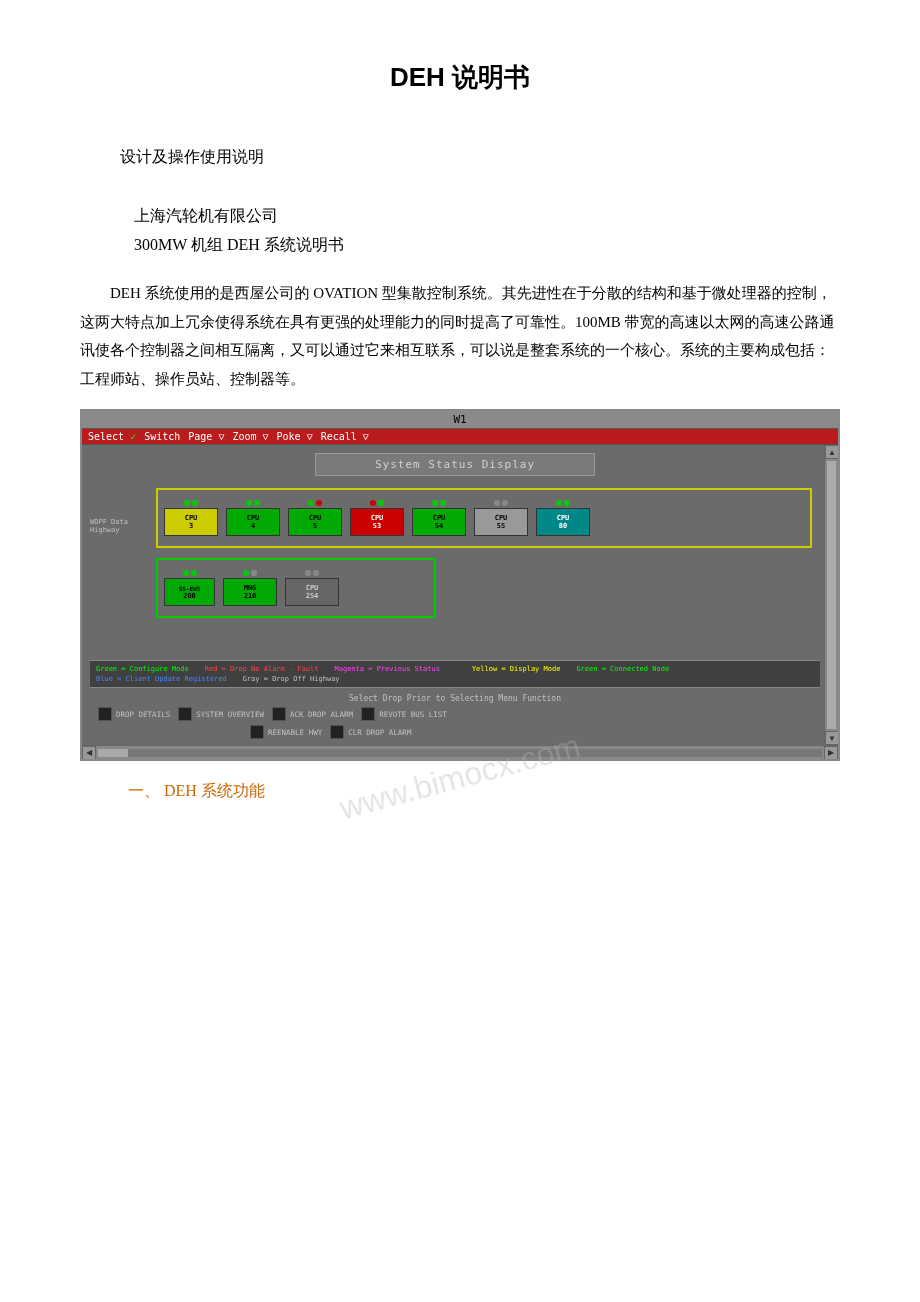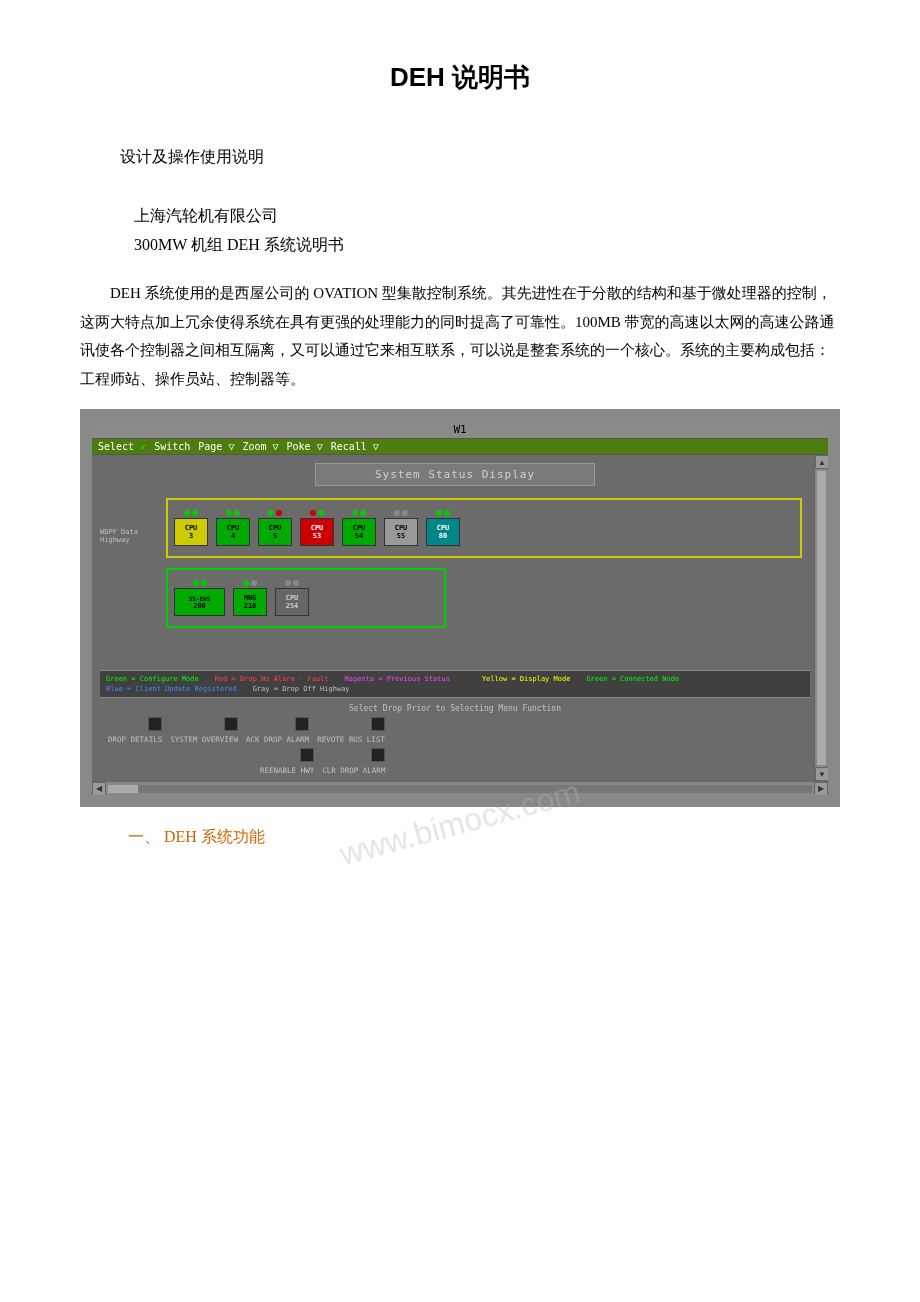--- a/index.html
+++ b/index.html
@@ -51,41 +51,41 @@
       pointer-events: none;
       z-index: 10;
       font-family: Arial, sans-serif;
     }
 
     
     .screenshot-wrapper {
       margin: 10px 0 20px 0;
       border: 2px solid #888;
       background: #888;
-      padding: 10px;
+      padding: 0;
       position: relative;
     }
     .screenshot-inner {
       background: #6b6b6b;
       position: relative;
       overflow: hidden;
     }
     
     .win-titlebar {
       background: #8a8a8a;
       color: #000;
       font-family: monospace;
       font-size: 11px;
       text-align: center;
       padding: 2px 0;
       border-bottom: 1px solid #555;
     }
     
     .win-menubar {
-      background: #4d7c0f;
+      background: #b91c1c;
       display: flex;
       gap: 8px;
       padding: 2px 6px;
       font-family: monospace;
       font-size: 10px;
       color: #fff;
       border-bottom: 1px solid #555;
     }
     .menu-item {
       color: #fff;
@@ -156,21 +156,21 @@
     }
 
     
     .cpu-node {
       display: flex;
       flex-direction: column;
       align-items: center;
       position: relative;
     }
     .cpu-box {
-      width: 34px;
+      width: 54px;
       height: 28px;
       display: flex;
       flex-direction: column;
       align-items: center;
       justify-content: center;
       font-family: monospace;
       font-size: 7px;
       color: #000;
       font-weight: bold;
       border: 1px solid #333;
@@ -234,23 +234,22 @@
       font-size: 8px;
       color: #c0c0c0;
     }
     .btn-row {
       display: flex;
       gap: 8px;
       align-items: center;
     }
     .btn-item {
       display: flex;
-      align-items: flex-end;
+      align-items: center;
       gap: 4px;
-      flex-direction: column;
     }
     .btn-square {
       width: 14px;
       height: 14px;
       background: #222;
       border: 1px solid #555;
       flex-shrink: 0;
     }
     .btn-label {
       font-size: 7.5px;

